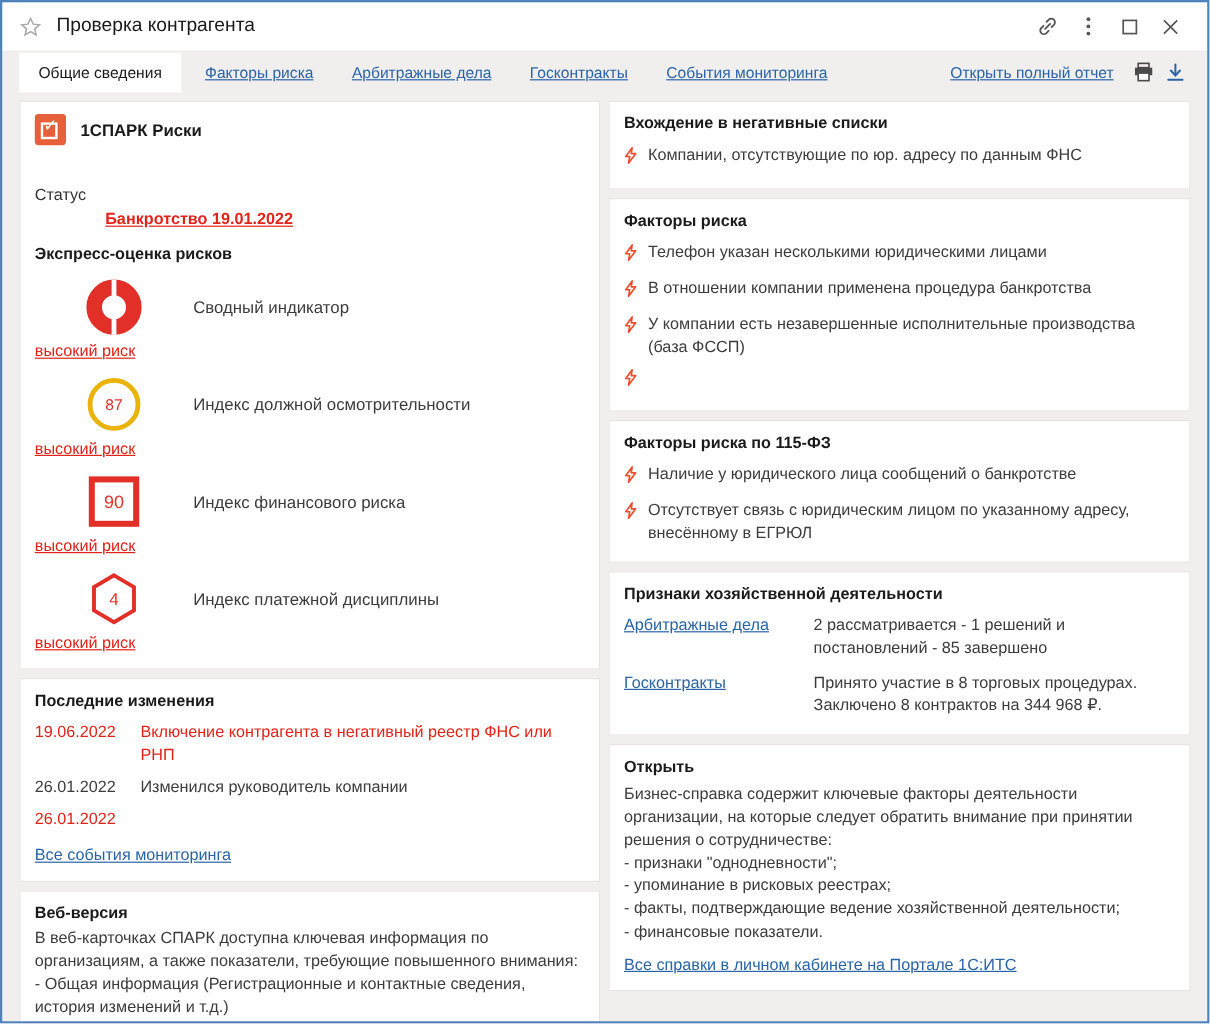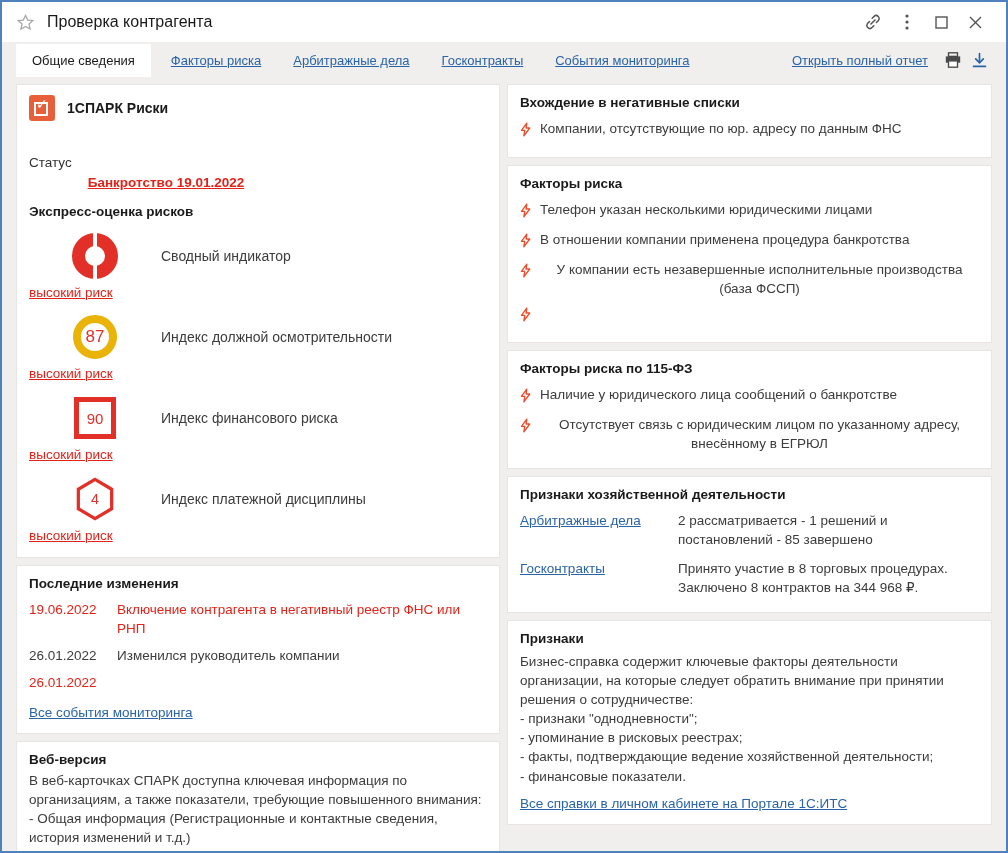--- a/index.html
+++ b/index.html
@@ -38,30 +38,30 @@
   .status-row { display:flex; align-items:center; gap:16px; margin-bottom:14px; font-size:13.5px; color:#333; }
   .status-link { color:#e2231a; font-weight:bold; text-decoration:underline; cursor:pointer;margin-top:40px; }
   .express-title { font-size:13.5px; font-weight:bold; color:#1a1a1a; margin-bottom:12px; }
   .ind-row { display:flex; margin-bottom:12px; }
   .ind-left { width:132px; flex:0 0 auto; display:flex; flex-direction:column; }
   .ind-shape { align-self:center; height:50px; display:flex; align-items:center; justify-content:center; }
   .risk-link { font-size:13.5px; color:#e2231a; text-decoration:underline; cursor:pointer; margin-top:4px; align-self:flex-start; }
   .ind-label { font-size:14px; color:#3c3c3c; height:50px; display:flex; align-items:center; }
   .donut { width:46px; height:46px; border:13px solid #e23028; border-radius:50%; position:relative; }
   .donut::after { content:''; position:absolute; left:50%; transform:translateX(-50%); top:-13px; bottom:-13px; width:4px; background:#fff; }
-  .circle-ind { width:44px; height:44px; border:8px solid #eab308; border-radius:50%; display:flex; align-items:center; justify-content:center; font-size:17px; color:#e23028; }
+  .circle-ind { width:44px; height:44px; border:4px solid #eab308; border-radius:50%; display:flex; align-items:center; justify-content:center; font-size:13px; color:#e23028; }
   .square-ind { width:42px; height:42px; border:5px solid #e23028; display:flex; align-items:center; justify-content:center; font-size:15px; color:#e23028; }
   
   .chg-row { display:grid; grid-template-columns:82px 1fr; column-gap:6px; font-size:13.5px; line-height:1.4; color:#3c3c3c; margin-bottom:8px; }
   .chg-row.alert { color:#e2231a; }
   .blue-link { font-size:13.5px; color:#2a64a8; text-decoration:underline; cursor:pointer; display:inline-block; margin-top:4px; }
   
   .para { font-size:13.5px; line-height:1.42; color:#3c3c3c; white-space:pre-line; }
   
-  .risk-item { display:flex; gap:9px; font-size:13.5px; line-height:1.4; color:#3c3c3c; margin-bottom:7px;text-align:center; }
+  .risk-item { display:flex; gap:9px; font-size:13.5px; line-height:1.4; color:#3c3c3c; margin-bottom:7px; }
   .risk-item:last-child { margin-bottom:2px; }
   .bolt { flex:0 0 auto; margin-top:2px; }
   .act-row { display:grid; grid-template-columns:150px 1fr; column-gap:8px; font-size:13.5px; line-height:1.4; margin-bottom:10px; }
   .act-row:last-child { margin-bottom:2px; }
   .act-row .lnk { color:#2a64a8; text-decoration:underline; cursor:pointer; }
   .act-row .txt { color:#3c3c3c; }
 </style>
 </head>
 <body>
 
@@ -277,21 +277,21 @@
             <span class="lnk">Арбитражные дела</span>
             <span class="txt">2 рассматривается - 1 решений и постановлений - 85 завершено</span>
           </div>
           <div class="act-row">
             <span class="lnk">Госконтракты</span>
             <span class="txt">Принято участие в 8 торговых процедурах. Заключено 8 контрактов на 344 968 ₽.</span>
           </div>
         </div>
 
         <div class="card">
-          <div class="card-title" style="margin-bottom:6px;">Признаки</div>
+          <div class="card-title" style="margin-bottom:6px;">Открыть</div>
           <div class="para">Бизнес-справка содержит ключевые факторы деятельности организации, на которые следует обратить внимание при принятии решения о сотрудничестве:
 - признаки "однодневности";
 - упоминание в рисковых реестрах;
 - факты, подтверждающие ведение хозяйственной деятельности;
 - финансовые показатели.</div>
           <span class="blue-link" style="margin-top:10px;">Все справки в личном кабинете на Портале 1С:ИТС</span>
         </div>
 
       </div>
     </div>

